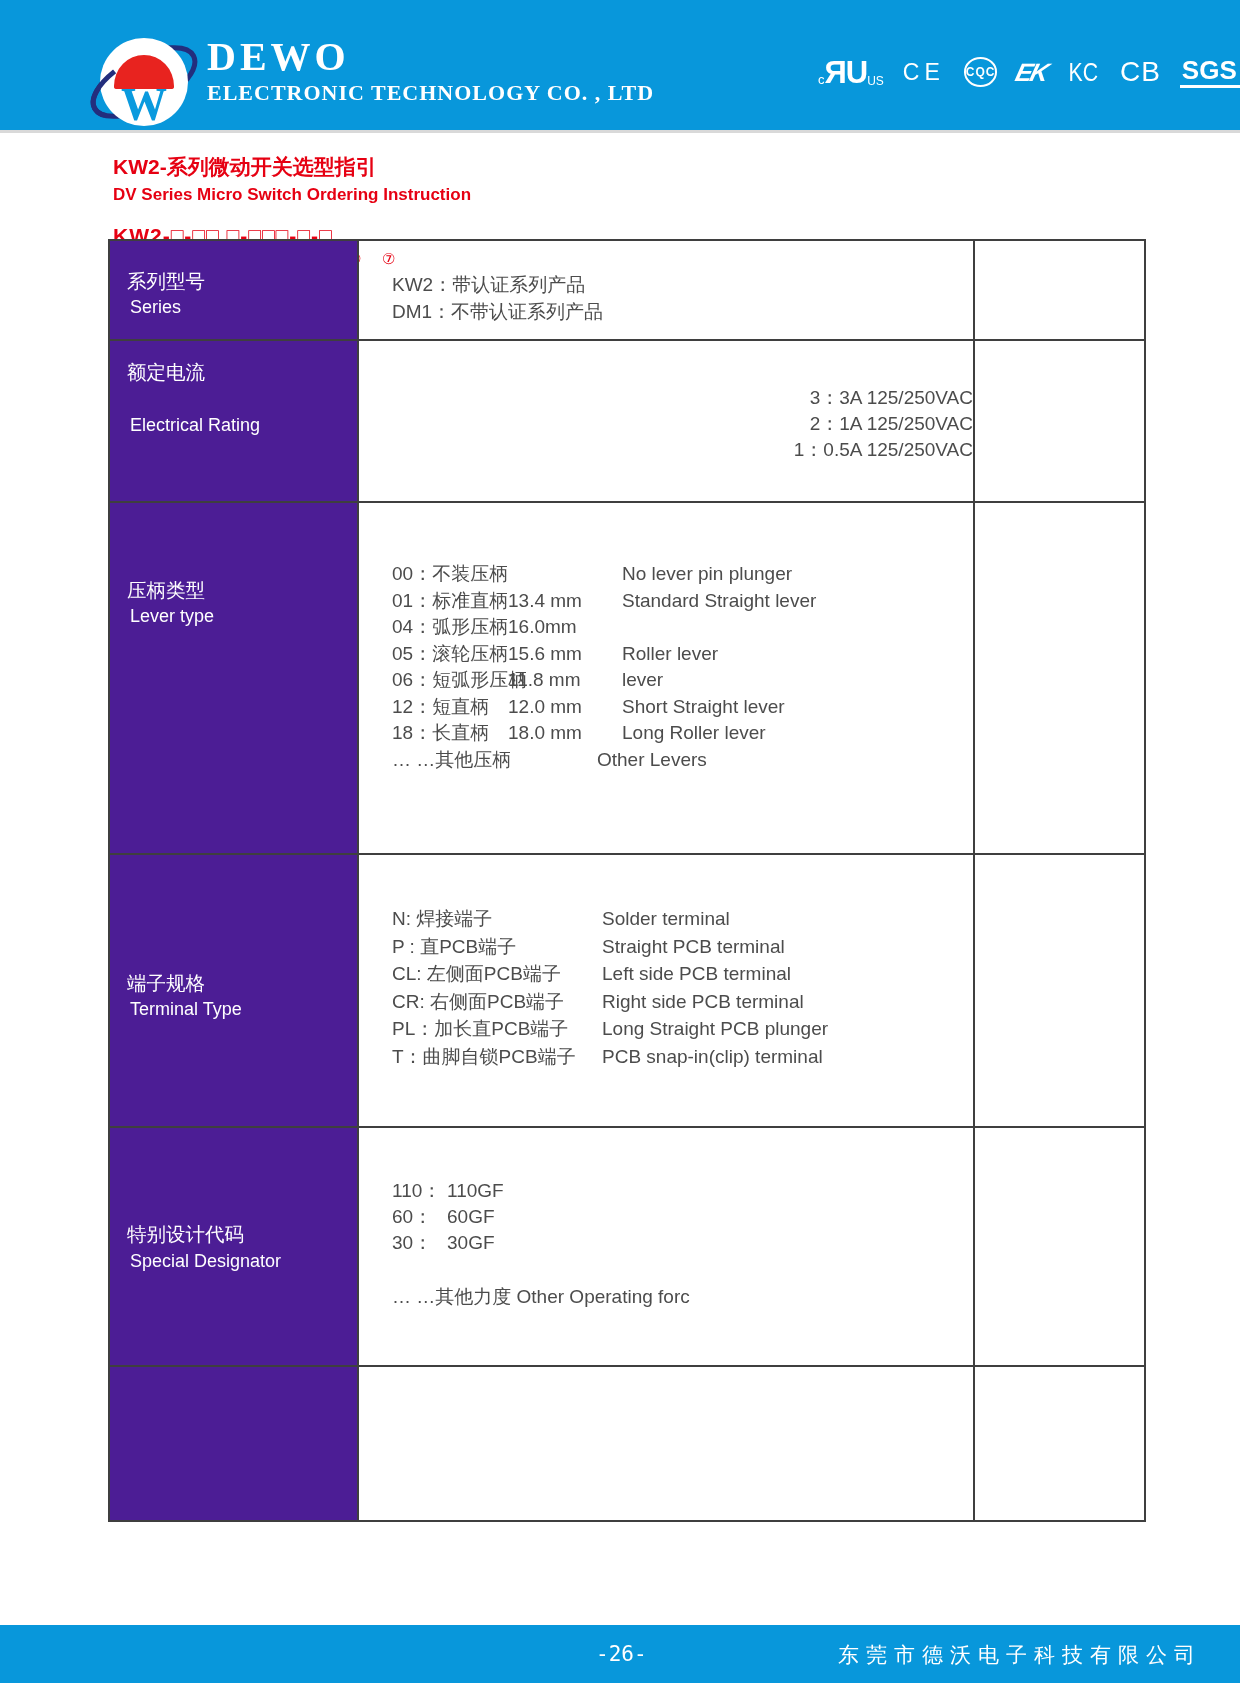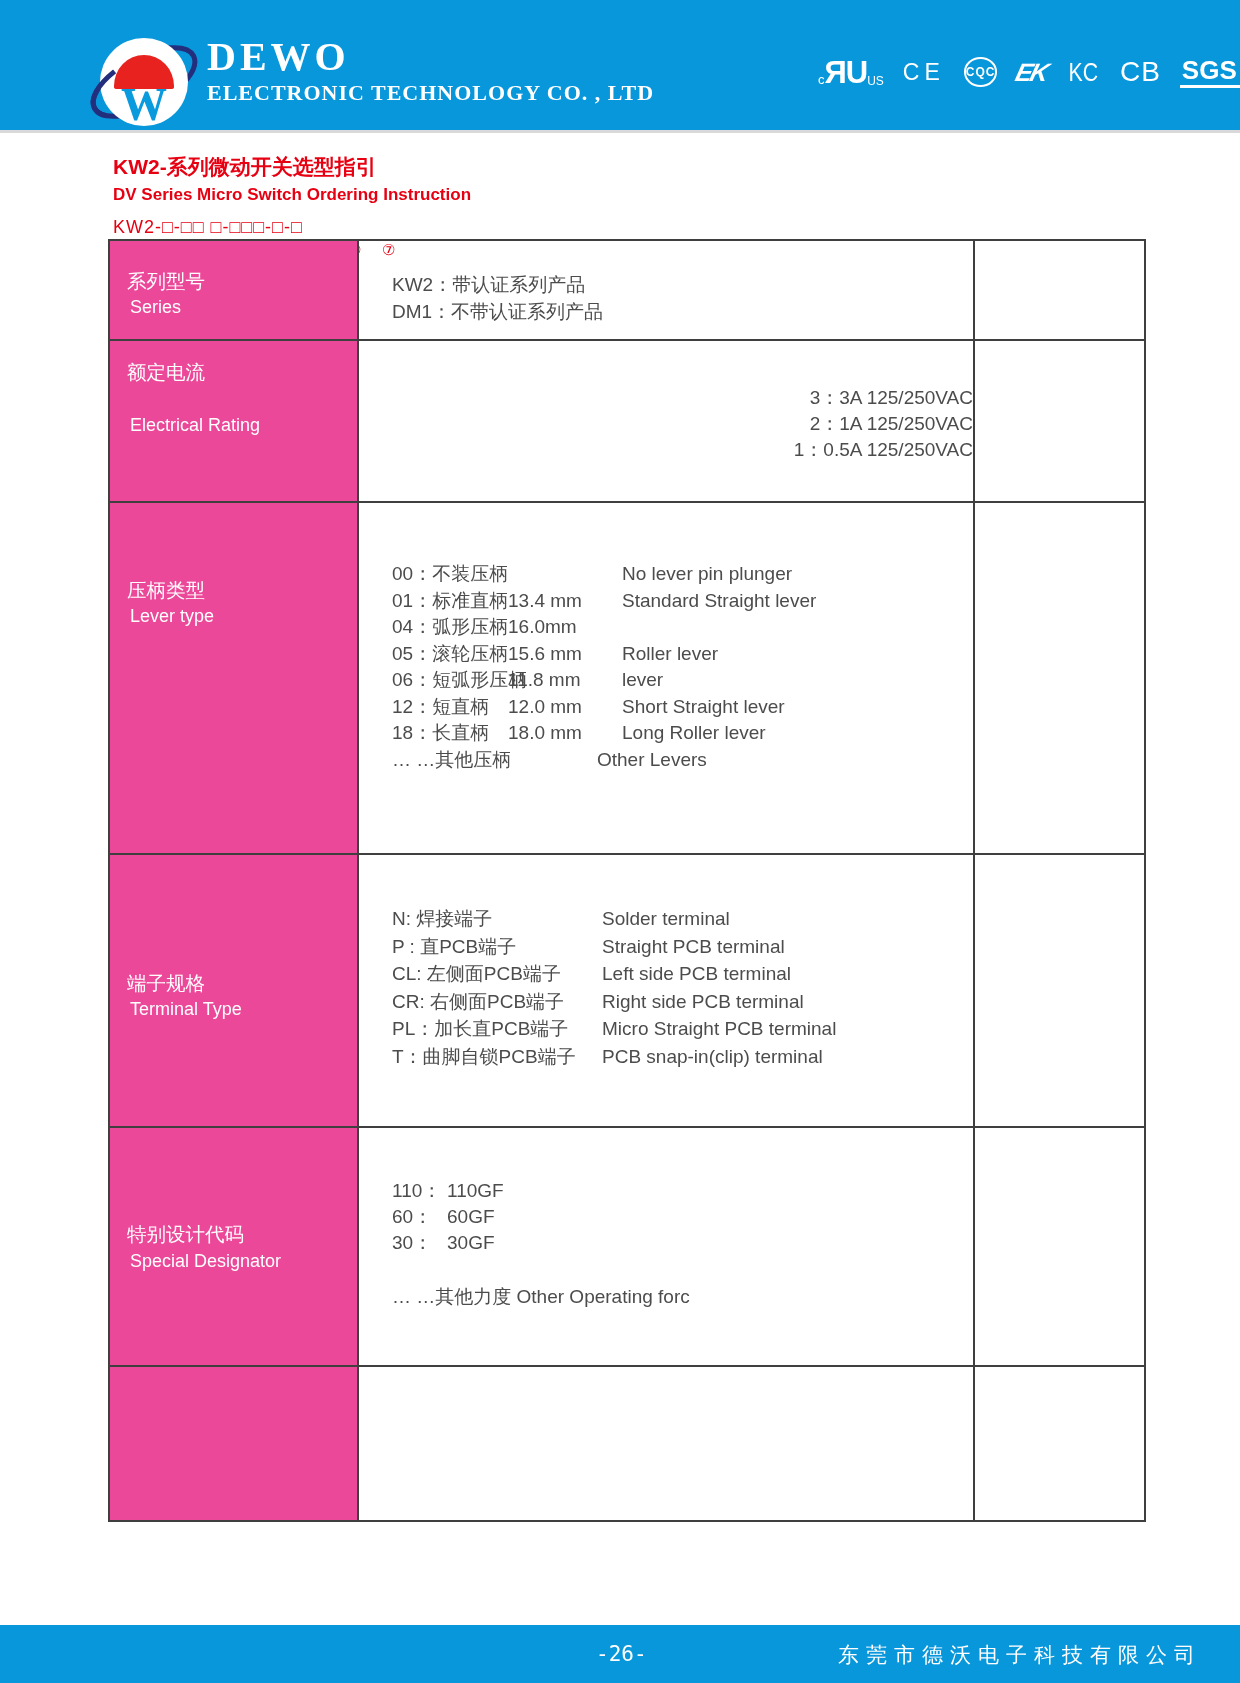--- a/index.html
+++ b/index.html
@@ -34,42 +34,42 @@
             transform:skewX(-14deg); letter-spacing:-2px; }
   .kc     { font-size:25px; font-weight:300; transform:scaleX(.85); letter-spacing:0; }
   .cb     { font-size:28px; font-weight:400; letter-spacing:1px; }
   .sgs    { font-size:26px; font-weight:bold; border-bottom:3px solid #ffffff;
             padding:0 6px 2px 2px; border-right:2px solid #ffffff; }
 
   
   .title-block { position:absolute; left:113px; top:155px; color:#e60012; }
   .title-cn { font-size:21px; font-weight:bold; line-height:24px; }
   .title-en { font-size:17px; font-weight:bold; line-height:20px; margin-top:6px; }
-  .order-code { font-size:18px; font-weight:normal; letter-spacing:1px;
-                margin-top:9px; line-height:26px; }
+  .order-code { font-size:21px; font-weight:bold; letter-spacing:1px;
+                margin-top:18px; line-height:26px; }
   .code-marks { position:relative; height:20px; margin-top:1px; font-size:15px; }
   .code-marks span { position:absolute; top:0; }
   .code-marks span:nth-child(1){ left:17px; }
   .code-marks span:nth-child(2){ left:61px; }
   .code-marks span:nth-child(3){ left:99px; }
   .code-marks span:nth-child(4){ left:135px; }
   .code-marks span:nth-child(5){ left:185px; }
   .code-marks span:nth-child(6){ left:235px; }
   .code-marks span:nth-child(7){ left:269px; }
 
   
   .otable {
     position:absolute; left:108px; top:239px; width:1038px;
     border:2px solid #3f3f3f; box-sizing:border-box;
   }
   .trow { display:flex; border-bottom:2px solid #3f3f3f; box-sizing:border-box; }
   .trow:last-child { border-bottom:none; }
   .lbl {
     width:249px; box-sizing:border-box; flex:0 0 249px;
-    background:#ec4899; color:#ffffff; border-right:2px solid #3f3f3f;
+    background:#4c1d95; color:#ffffff; border-right:2px solid #3f3f3f;
     padding-left:17px;
   }
   .lbl .cn { font-size:19.5px; line-height:24px; }
   .lbl .en { font-size:18px; line-height:22px; margin-left:3px; }
   .cnt {
     width:616px; box-sizing:border-box; flex:0 0 616px;
     border-right:2px solid #3f3f3f; padding-left:33px;
     color:#4c4c4c; font-size:19px;
   }
   .rightcol { flex:1 1 auto; }
@@ -254,21 +254,21 @@
       <div class="term-line">
         <span>CL: 左侧面PCB端子</span>
         <span>Left side PCB terminal</span>
       </div>
       <div class="term-line">
         <span>CR: 右侧面PCB端子</span>
         <span>Right side PCB terminal</span>
       </div>
       <div class="term-line">
         <span>PL：加长直PCB端子</span>
-        <span>Micro Straight PCB terminal</span>
+        <span>Long Straight PCB plunger</span>
       </div>
       <div class="term-line">
         <span>T：曲脚自锁PCB端子</span>
         <span>PCB snap-in(clip)  terminal</span>
       </div>
     </div>
     <div class="rightcol"></div>
   </div>
 
   <div class="trow r-special">

